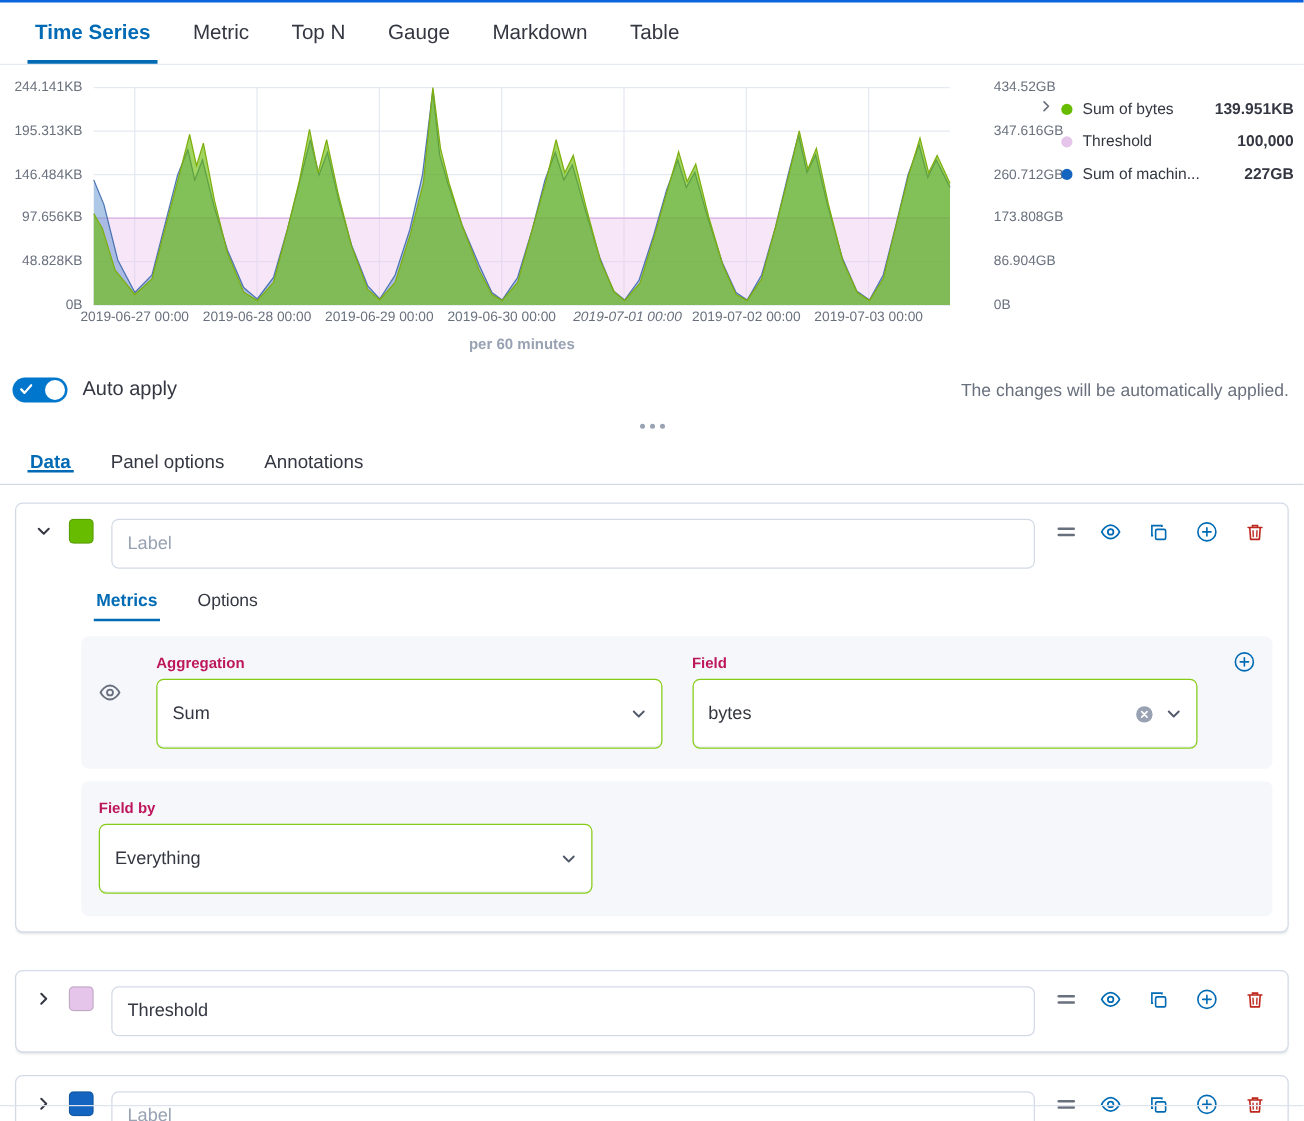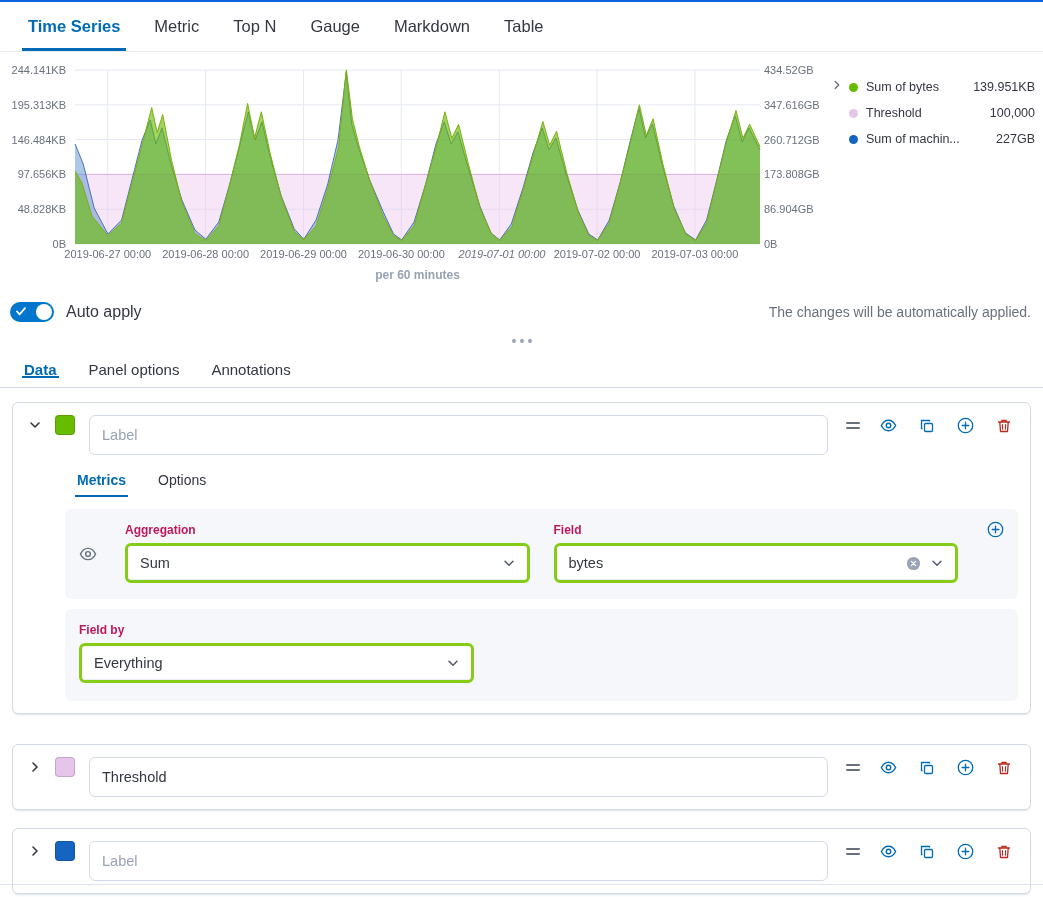--- a/index.html
+++ b/index.html
@@ -11,39 +11,39 @@
   .top-line{height:2px;background:#0b64dd;}
   
   .top-tabs{display:flex;align-items:stretch;height:50px;border-bottom:1px solid #e6ebf2;padding-left:18px;gap:14px;}
   .ttab{background:none;border:none;font-family:inherit;font-size:16.5px;color:#343741;padding:0 10px;cursor:pointer;position:relative;}
   .ttab.active{color:#006bb4;font-weight:700;}
   .ttab.active::after{content:"";position:absolute;left:4px;right:4px;bottom:0;height:3px;background:#006bb4;}
   
   .chart-region{position:relative;height:238px;}
   .y-left{position:absolute;left:0;top:18px;width:70px;height:174px;}
   .y-left span{position:absolute;right:4px;font-size:11px;color:#69707d;white-space:nowrap;}
-  .y-right{position:absolute;left:764px;top:18px;width:75px;height:174px;}
+  .y-right{position:absolute;left:795px;top:18px;width:75px;height:174px;}
   .y-right span{position:absolute;left:0;font-size:11px;color:#69707d;white-space:nowrap;}
   #plot{position:absolute;left:75px;top:18px;overflow:visible;}
   .grid{stroke:#e4e9f2;stroke-width:1;}
   .th-band{fill:#ebc8ef;opacity:.45;}
   .th-line{stroke:#d9a8df;stroke-width:1;opacity:.85;}
   .blue-area{fill:#5b8fd0;opacity:.5;}
   .blue-line{stroke:#3c68ac;stroke-width:1;fill:none;opacity:.9;}
   .green-area{fill:#68bc00;opacity:.62;}
   .green-line{stroke:#7fae11;stroke-width:1;fill:none;}
   .x-labels{position:absolute;left:75px;top:196px;width:685px;height:14px;}
   .x-labels span{position:absolute;transform:translateX(-50%);font-size:11px;color:#69707d;white-space:nowrap;}
   .x-caption{position:absolute;left:75px;top:216px;width:685px;text-align:center;font-size:12px;font-weight:700;color:#98a2b3;}
   .legend-toggle{position:absolute;left:828px;top:24px;background:none;border:none;cursor:pointer;color:#69707d;padding:2px;}
   .legend{position:absolute;right:8px;top:22px;width:186px;}
   .legend-row{display:flex;align-items:center;height:26px;font-size:12.5px;cursor:pointer;}
   .legend-dot{width:9px;height:9px;border-radius:50%;margin-right:8px;flex:none;}
   .legend-label{color:#343741;overflow:hidden;white-space:nowrap;text-overflow:ellipsis;}
-  .legend-value{margin-left:auto;font-weight:400;color:#343741;}
+  .legend-value{margin-left:auto;font-weight:700;color:#343741;}
   
   .auto-apply-row{display:flex;align-items:center;height:44px;padding:0 10px;}
   .switch{position:relative;width:44px;height:20px;border-radius:10px;background:#0077cc;border:none;cursor:pointer;flex:none;}
   .switch .knob{position:absolute;top:2px;right:2px;width:16px;height:16px;border-radius:50%;background:#fff;}
   .switch svg{position:absolute;left:6px;top:5px;}
   .auto-apply-label{margin-left:12px;font-size:16px;color:#343741;}
   .auto-apply-desc{margin-left:auto;font-size:14px;color:#69707d;padding-right:2px;}
   
   .resizer{height:14px;display:flex;align-items:center;justify-content:center;gap:4px;cursor:row-resize;}
   .resizer i{width:4px;height:4px;border-radius:50%;background:#98a2b3;display:block;}
@@ -69,21 +69,21 @@
   .grab i{display:block;width:14px;height:2px;background:#69707d;margin:3px 0;border-radius:1px;}
   .sub-tabs{display:flex;gap:8px;height:38px;align-items:stretch;margin:6px 0 2px 40px;}
   .stab{background:none;border:none;font-family:inherit;font-size:14px;color:#343741;padding:0 12px;cursor:pointer;position:relative;}
   .stab.active{color:#006bb4;font-weight:700;}
   .stab.active::after{content:"";position:absolute;left:10px;right:10px;bottom:2px;height:2px;background:#006bb4;}
   .metric-box{position:relative;background:#f5f7fa;border-radius:6px;margin:10px 0 0 40px;padding:14px 60px 16px 14px;display:flex;gap:24px;}
   .metric-box .eye-gray{color:#69707d;margin-top:22px;width:22px;flex:none;}
   .metric-box .col{flex:1;min-width:0;}
   .metric-box .col.narrow{flex:none;width:395px;}
   .metric-box label{display:block;font-size:12px;font-weight:700;color:#be185d;margin-bottom:6px;}
-  .select{height:40px;background:#fff;border:3px solid #84cc16;border-radius:6px;display:flex;align-items:center;padding:0 10px 0 12px;font-size:14.5px;color:#343741;cursor:pointer;box-shadow:inset 0 -1px 0 rgba(211,218,230,.5);}
+  .select{height:56px;background:#fff;border:1px solid #84cc16;border-radius:6px;display:flex;align-items:center;padding:0 10px 0 12px;font-size:14.5px;color:#343741;cursor:pointer;box-shadow:inset 0 -1px 0 rgba(211,218,230,.5);}
   .select .chev{margin-left:auto;color:#52596a;display:inline-flex;}
   .combo-right{margin-left:auto;display:flex;align-items:center;gap:8px;}
   .box-plus{position:absolute;top:10px;right:12px;background:none;border:none;cursor:pointer;color:#006bb4;padding:2px;}
   .metric-box.groupby{padding:14px 14px 18px 14px;}
   .bottom-line{position:absolute;left:0;right:0;bottom:12px;border-top:1px solid #dde4ee;}
 </style>
 </head>
 <body>
 
 <div class="top-line"></div>

